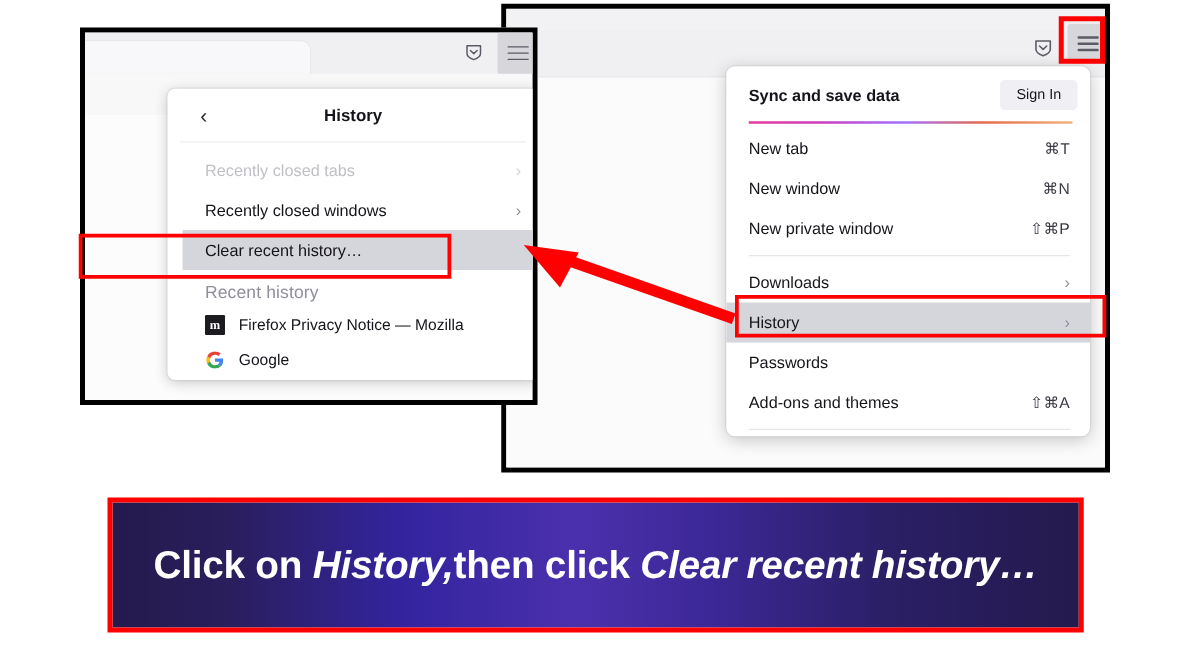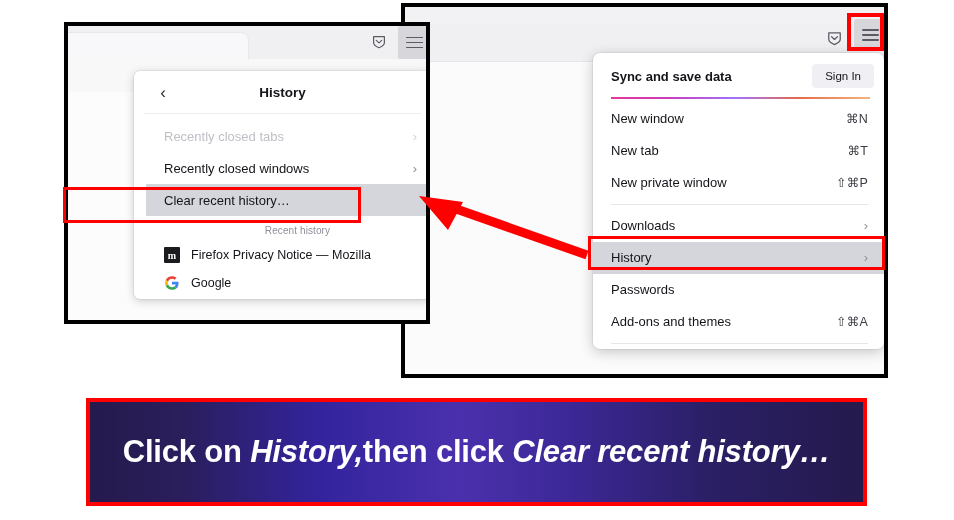--- a/index.html
+++ b/index.html
@@ -125,25 +125,24 @@
   .menu-row .chev {
     margin-left: auto;
     color: #8f8f9a;
     font-size: 13px;
     font-weight: 300;
   }
   .menu-row.dim .chev { color: #d2d2d8; }
   .menu-row.highlight { background: #d5d5dc; }
   #left-menu-body { padding: 6px 0 2px 12px; }
   .section-label {
-    font-size: 10px;
+    font-size: 14px;
     color: #8f8f9a;
     padding: 9px 0 5px 18px;
     letter-spacing: 0.1px;
-    text-align: center;
   }
   .hist-item {
     height: 28px;
     display: flex; align-items: center;
     padding: 0 14px 0 18px;
     font-size: 12.5px;
     color: #15141a;
     cursor: pointer;
   }
   .favicon {
@@ -208,21 +207,21 @@
     left: 449px; top: 12px;
     width: 32px; height: 32px;
     background: #d7d7db;
     display: flex; align-items: center; justify-content: center;
     border-radius: 3px;
   }
 
   
   #main-menu {
     position: absolute;
-    left: 188px; top: 46px;
+    left: 176px; top: 46px;
     width: 291px;
     background: #ffffff;
     border-radius: 7px;
     box-shadow: 0 3px 14px rgba(0,0,0,0.22), 0 0 0 1px rgba(0,0,0,0.05);
     overflow: hidden;
     z-index: 3;
     padding-top: 4px;
   }
   #sync-row {
     height: 38px;
@@ -434,26 +433,26 @@
 
   <div id="main-menu">
 
     <div id="sync-row">
       <span id="sync-label">Sync and save data</span>
       <span id="signin-button">Sign In</span>
     </div>
     <div id="sync-divider"></div>
 
     <div class="mrow">
+      <span>New tab</span>
+      <span class="accel">⌘T</span>
+    </div>
+    <div class="mrow">
       <span>New window</span>
       <span class="accel">⌘N</span>
-    </div>
-    <div class="mrow">
-      <span>New tab</span>
-      <span class="accel">⌘T</span>
     </div>
     <div class="mrow">
       <span>New private window</span>
       <span class="accel">⇧⌘P</span>
     </div>
     <div class="msep"></div>
 
     <div class="mrow">
       <span>Downloads</span>
       <span class="chev">›</span>

